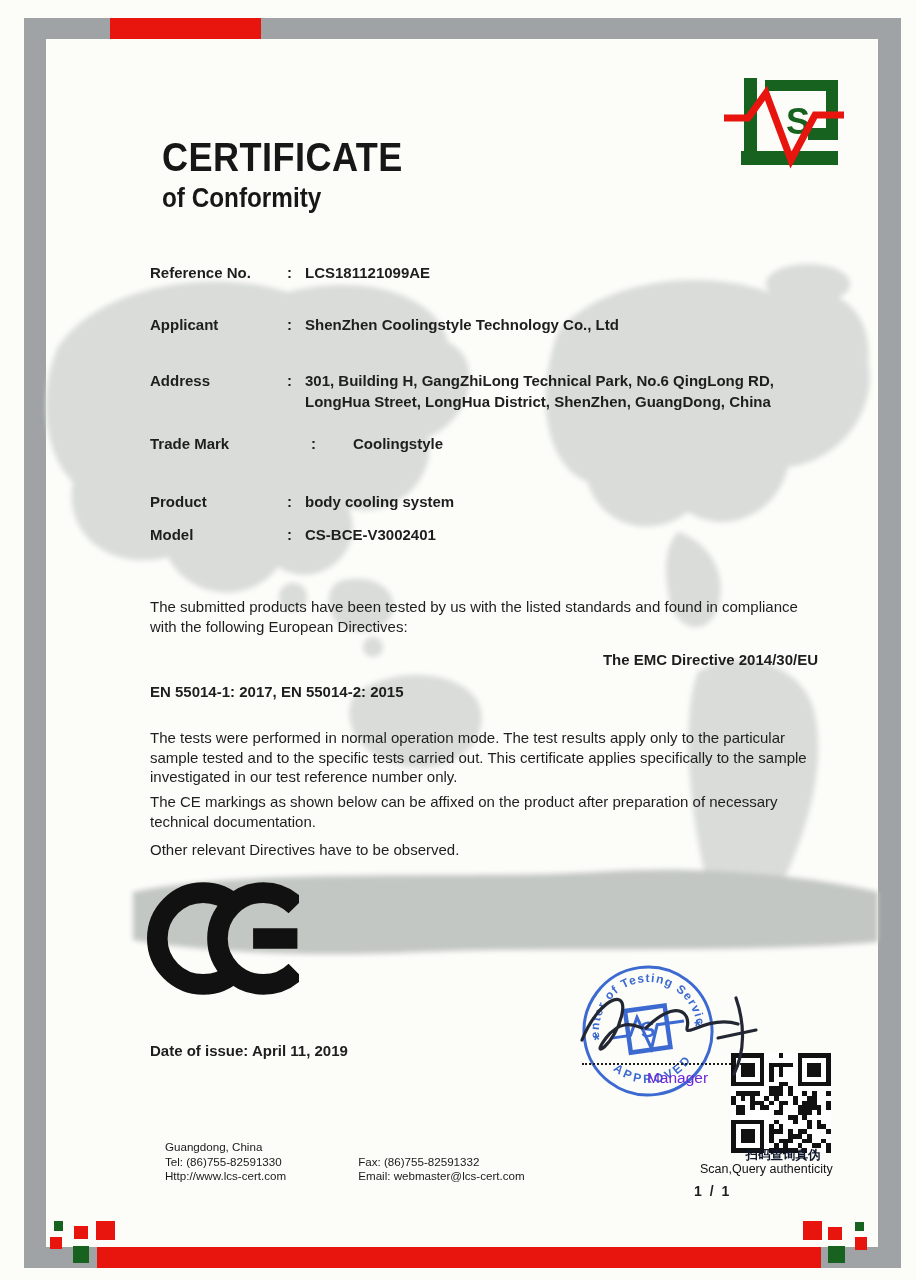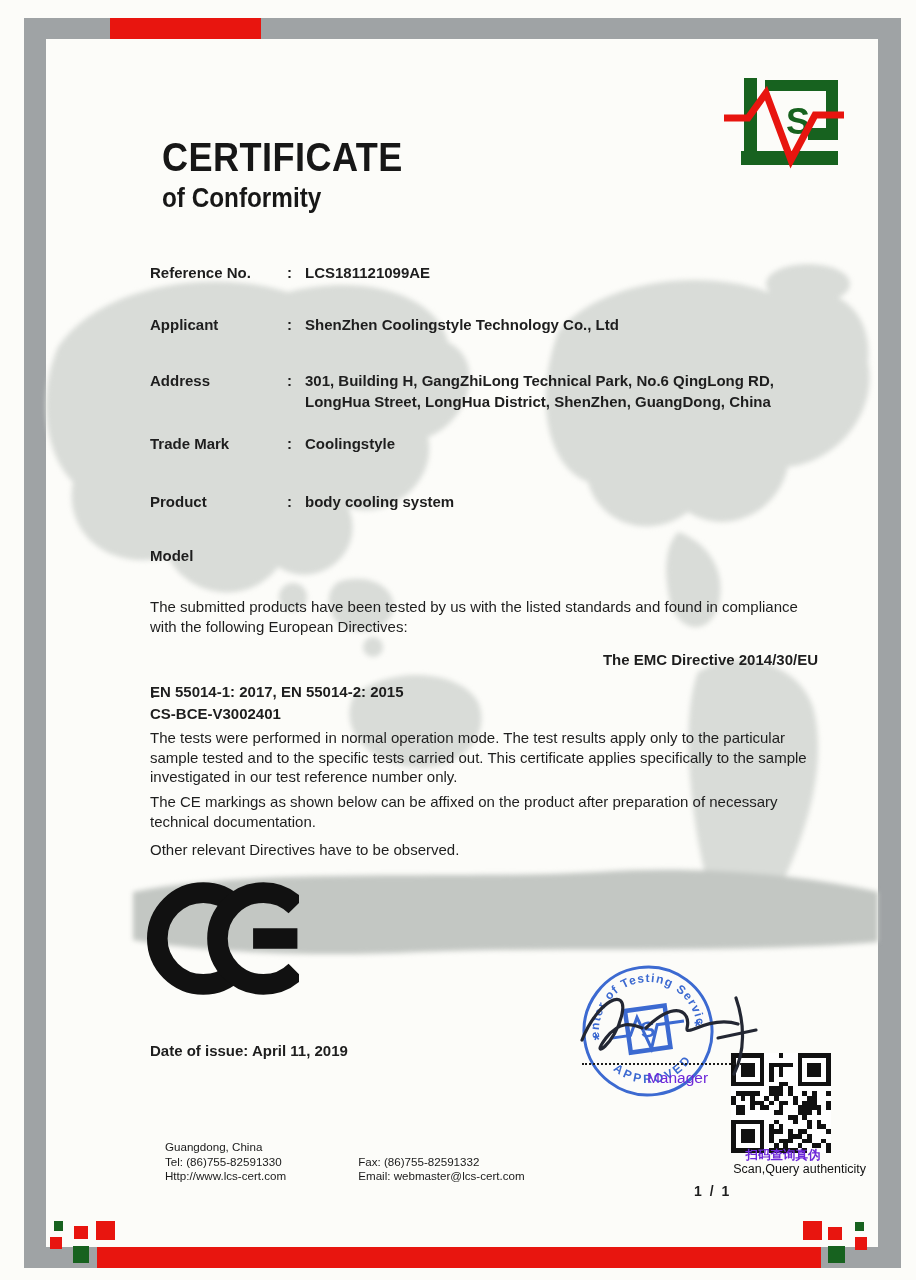--- a/index.html
+++ b/index.html
@@ -39,22 +39,22 @@
   .ce-mark { position:absolute; left:147px; top:882px; }
   .date-line { position:absolute; left:150px; top:1042px; font-size:15px; font-weight:bold; }
   
   .stamp { position:absolute; left:573px; top:956px; width:150px; height:150px; transform:rotate(-8deg); opacity:.93; }
   .signature { position:absolute; left:566px; top:966px; width:205px; height:125px; z-index:3; }
   .sig-dots { position:absolute; left:582px; top:1055px; width:160px; height:10px; border-bottom:2.5px dotted #1c1c1c; z-index:3; }
   .manager { position:absolute; left:620px; top:1069px; width:115px; text-align:center; font-size:15.5px; color:#6d28d9; z-index:4; }
   
   .qr { position:absolute; left:731px; top:1053px; width:100px; height:100px; }
   .qr svg { width:100%; height:100%; shape-rendering:crispEdges; }
-  .qr-caption-zh { position:absolute; left:700px; top:1147px; width:166px; text-align:center; font-size:12.5px; font-weight:bold; color:#6d28d9; }
-  .qr-caption-en { position:absolute; left:700px; top:1162px; width:166px; text-align:right; font-size:12.5px; color:#111; }
+  .qr-caption-zh { position:absolute; left:700px; top:1147px; width:166px; text-align:center; font-size:12.5px; font-weight:bold; color:#0f172a; }
+  .qr-caption-en { position:absolute; left:700px; top:1162px; width:166px; text-align:left; font-size:12.5px; color:#111; }
   
   .footer { position:absolute; left:165px; top:1140px; width:530px; font-size:11.6px; line-height:14.6px; color:#1a1a1a; }
   .footer .pair span { display:inline-block; }
   .footer .pair .first { width:190px; }
   .page-number { position:absolute; left:694px; top:1183px; font-size:14px; font-weight:bold; letter-spacing:2px; }
 </style>
 </head>
 <body>
 
 <div class="page">
@@ -130,31 +130,31 @@
       <span class="lbl">Applicant</span>
       <span class="col">:</span>
       <span class="val">ShenZhen Coolingstyle Technology Co., Ltd</span>
     </div>
     <div class="field-row" style="top:370px;">
       <span class="lbl">Address</span>
       <span class="col">:</span>
       <span class="val">301, Building H, GangZhiLong Technical Park, No.6 QingLong RD,
 LongHua Street, LongHua District, ShenZhen, GuangDong, China</span>
     </div>
-    <div class="field-row" style="top:433px;">
+    <div class="field-row" style="top:433px;gap:24px;">
       <span class="lbl">Trade Mark</span>
       <span class="col">:</span>
       <span class="val">Coolingstyle</span>
     </div>
     <div class="field-row" style="top:491px;">
       <span class="lbl">Product</span>
       <span class="col">:</span>
       <span class="val">body cooling system</span>
     </div>
-    <div class="field-row" style="top:545px;flex-direction:column;">
+    <div class="field-row" style="top:524px;">
       <span class="lbl">Model</span>
       <span class="col">:</span>
       <span class="val">CS-BCE-V3002401</span>
     </div>
 
     <div class="para" style="top:597px;">The submitted products have been tested by us with the listed standards and found in compliance
 with the following European Directives:</div>
     <div class="para bold" style="top:650px;text-align:right;">The EMC Directive 2014/30/EU</div>
     <div class="para bold" style="top:682px;">EN 55014-1: 2017, EN 55014-2: 2015</div>
     <div class="para" style="top:728px;">The tests were performed in normal operation mode. The test results apply only to the particular

